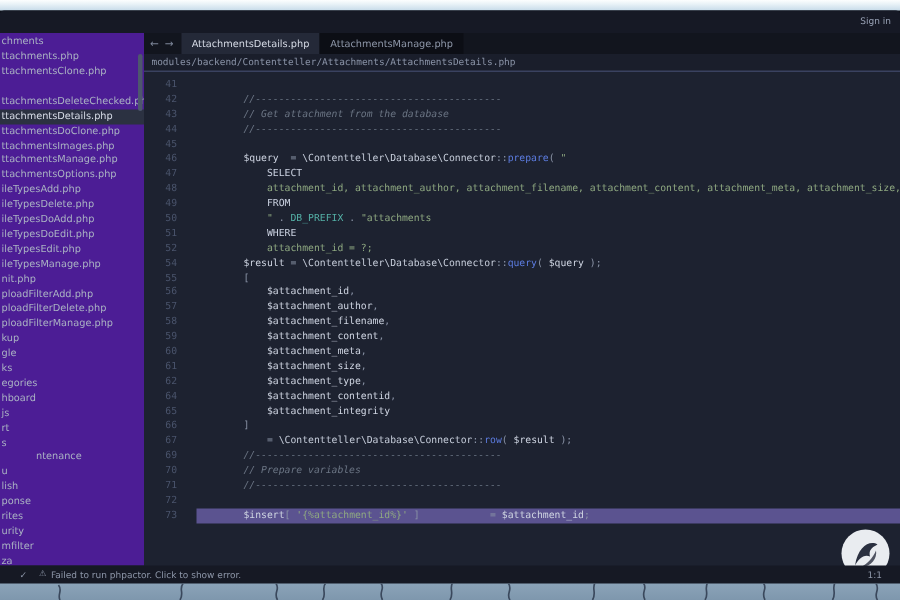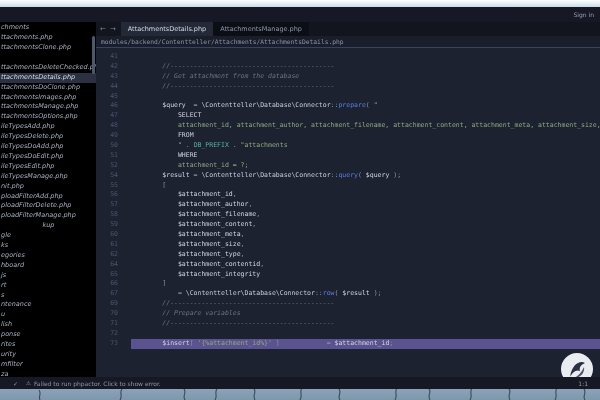--- a/index.html
+++ b/index.html
@@ -15,21 +15,21 @@
 
   
   .window { position:absolute; left:0; top:7px; width:600px; height:382px;
             background:#1d2230; border-radius:3px 3px 0 0; overflow:hidden; }
 
   .topbar { position:absolute; left:0; top:0; width:600px; height:15px; background:#161925; }
   .signin { position:absolute; right:6px; top:4px; font-size:6px; color:#98a1b4; }
 
   
   .sidebar { position:absolute; left:0; top:15px; width:96px; height:355px;
-             background:#000000; overflow:hidden;font-style:italic; }
+             background:#4c1d95; overflow:hidden; }
   .side-item { position:absolute; left:0; width:96px; height:9.9px; line-height:9.9px;
                font-size:6.5px; color:#aab2c3; white-space:nowrap; padding-left:1px; }
   .side-item.selected { background:#2b3141; color:#d8dde8; }
   .side-scroll { position:absolute; left:92px; top:14px; width:3px; height:38px;
                  background:#4d576d; border-radius:2px; }
 
   
   .editor { position:absolute; left:96px; top:15px; width:504px; height:355px; background:#1d2230; }
   .tabbar { position:absolute; left:0; top:0; width:504px; height:14px; background:#12151e;
             display:flex; align-items:stretch; }
@@ -99,29 +99,29 @@
         <div class="side-item" style="top: 100.2px;">ileTypesAdd.php</div>
         <div class="side-item" style="top: 110.1px;">ileTypesDelete.php</div>
         <div class="side-item" style="top: 120px;">ileTypesDoAdd.php</div>
         <div class="side-item" style="top: 129.9px;">ileTypesDoEdit.php</div>
         <div class="side-item" style="top: 139.8px;">ileTypesEdit.php</div>
         <div class="side-item" style="top: 149.7px;">ileTypesManage.php</div>
         <div class="side-item" style="top: 159.6px;">nit.php</div>
         <div class="side-item" style="top: 169.5px;">ploadFilterAdd.php</div>
         <div class="side-item" style="top: 179.4px;">ploadFilterDelete.php</div>
         <div class="side-item" style="top: 189.3px;">ploadFilterManage.php</div>
-        <div class="side-item" style="top: 199.2px; text-align: center;">kup</div>
+        <div class="side-item" style="top: 199.2px;">kup</div>
         <div class="side-item" style="top: 209.1px;">gle</div>
         <div class="side-item" style="top: 219px;">ks</div>
         <div class="side-item" style="top: 228.9px;">egories</div>
         <div class="side-item" style="top: 238.8px;">hboard</div>
         <div class="side-item" style="top: 248.7px;">js</div>
         <div class="side-item" style="top: 258.6px;">rt</div>
         <div class="side-item" style="top: 268.5px;">s</div>
-        <div class="side-item" style="top: 278.4px;">ntenance</div>
+        <div class="side-item" style="top: 278.4px; margin-left: 23px;">ntenance</div>
         <div class="side-item" style="top: 288.3px;">u</div>
         <div class="side-item" style="top: 298.2px;">lish</div>
         <div class="side-item" style="top: 308.1px;">ponse</div>
         <div class="side-item" style="top: 318px;">rites</div>
         <div class="side-item" style="top: 327.9px;">urity</div>
         <div class="side-item" style="top: 337.8px;">mfilter</div>
         <div class="side-item" style="top: 347.7px;">za</div>
       </div>
     <div class="side-scroll"></div>
   </div>

